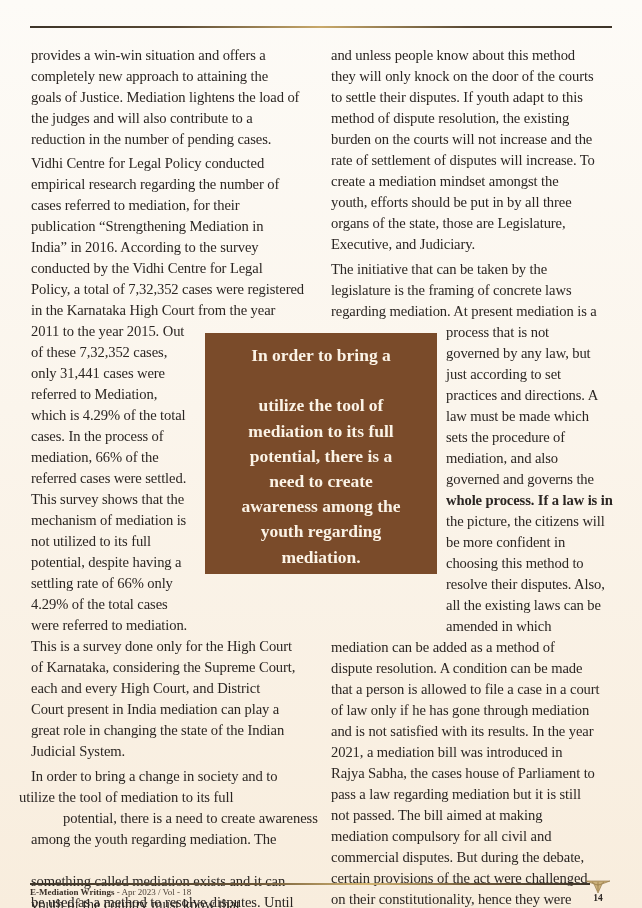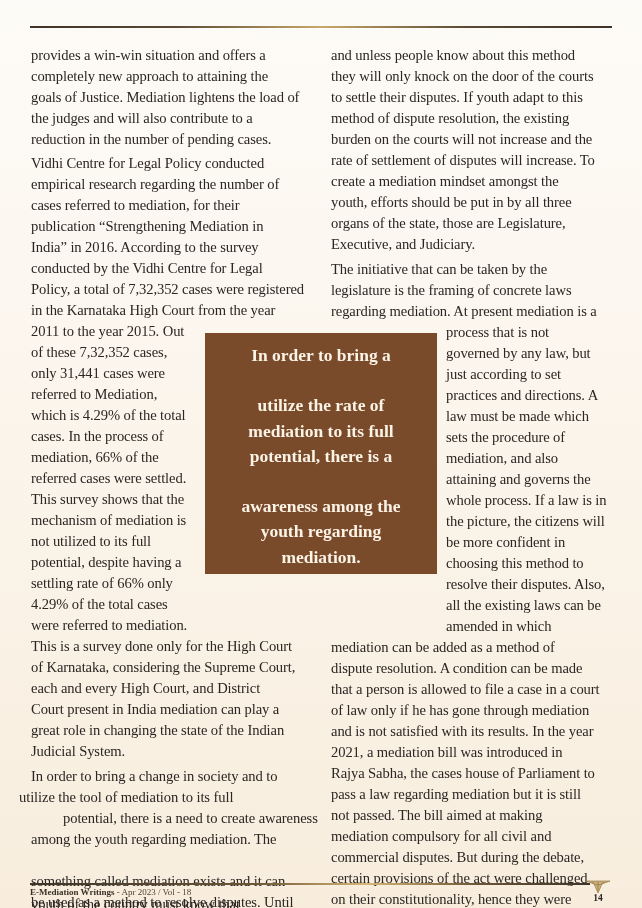--- a/index.html
+++ b/index.html
@@ -107,22 +107,22 @@
       <div class="line" style="left: 331px; top: 259px;">The initiative that can be taken by the</div>
       <div class="line" style="left: 331px; top: 280px;">legislature is the framing of concrete laws</div>
       <div class="line" style="left: 331px; top: 301px;">regarding mediation. At present mediation is a</div>
       <div class="line" style="left: 446px; top: 322px;">process that is not</div>
       <div class="line" style="left: 446px; top: 343px;">governed by any law, but</div>
       <div class="line" style="left: 446px; top: 364px;">just according to set</div>
       <div class="line" style="left: 446px; top: 385px;">practices and directions. A</div>
       <div class="line" style="left: 446px; top: 406px;">law must be made which</div>
       <div class="line" style="left: 446px; top: 427px;">sets the procedure of</div>
       <div class="line" style="left: 446px; top: 448px;">mediation, and also</div>
-      <div class="line" style="left: 446px; top: 469px;">attaining and governs the</div>
-      <div class="line" style="left: 446px; top: 490px;">whole process. If a law is in</div>
+      <div class="line" style="left: 446px; top: 469px;">governed and governs the</div>
+      <div class="line" style="left: 446px; top: 490px; font-weight: bold;">whole process. If a law is in</div>
       <div class="line" style="left: 446px; top: 511px;">the picture, the citizens will</div>
       <div class="line" style="left: 446px; top: 532px;">be more confident in</div>
       <div class="line" style="left: 446px; top: 553px;">choosing this method to</div>
       <div class="line" style="left: 446px; top: 574px;">resolve their disputes. Also,</div>
       <div class="line" style="left: 446px; top: 595px;">all the existing laws can be</div>
       <div class="line" style="left: 446px; top: 616px;">amended in which</div>
       <div class="line" style="left: 331px; top: 637px;">mediation can be added as a method of</div>
       <div class="line" style="left: 331px; top: 658px;">dispute resolution. A condition can be made</div>
       <div class="line" style="left: 331px; top: 679px;">that a person is allowed to file a case in a court</div>
       <div class="line" style="left: 331px; top: 700px;">of law only if he has gone through mediation</div>
@@ -132,23 +132,24 @@
       <div class="line" style="left: 331px; top: 784px;">pass a law regarding mediation but it is still</div>
       <div class="line" style="left: 331px; top: 805px;">not passed. The bill aimed at making</div>
       <div class="line" style="left: 331px; top: 826px;">mediation compulsory for all civil and</div>
       <div class="line" style="left: 331px; top: 847px;">commercial disputes. But during the debate,</div>
       <div class="line" style="left: 331px; top: 868px;">certain provisions of the act were challenged</div>
       <div class="line" style="left: 331px; top: 889px;">on their constitutionality, hence they were</div>
     </div>
 
   <div class="pullquote" id="pullquote">
       <div class="pq-line" style="top: 10px;">In order to bring a</div>
-      <div class="pq-line" style="top: 60.4px;">utilize the rate of</div>
+      <div class="pq-line" style="top: 60.4px;">utilize the tool of</div>
       <div class="pq-line" style="top: 85.6px;">mediation to its full</div>
       <div class="pq-line" style="top: 110.8px;">potential, there is a</div>
+      <div class="pq-line" style="top: 136px;">need to create</div>
       <div class="pq-line" style="top: 161.2px;">awareness among the</div>
       <div class="pq-line" style="top: 186.4px;">youth regarding</div>
       <div class="pq-line" style="top: 211.6px;">mediation.</div>
     </div>
 
   <div class="rule-bottom"></div>
   <svg class="ornament" viewBox="0 0 26 14">
     <path d="M1 1 L25 1 L17 4 L13 13 L9 4 Z" fill="#cbb07a" stroke="#8a6d3b" stroke-width="0.6"></path>
     <path d="M7 2 Q13 8 19 2" fill="none" stroke="#8a6d3b" stroke-width="0.6"></path>
     <line x1="13" y1="2" x2="13" y2="11" stroke="#8a6d3b" stroke-width="0.6"></line>

